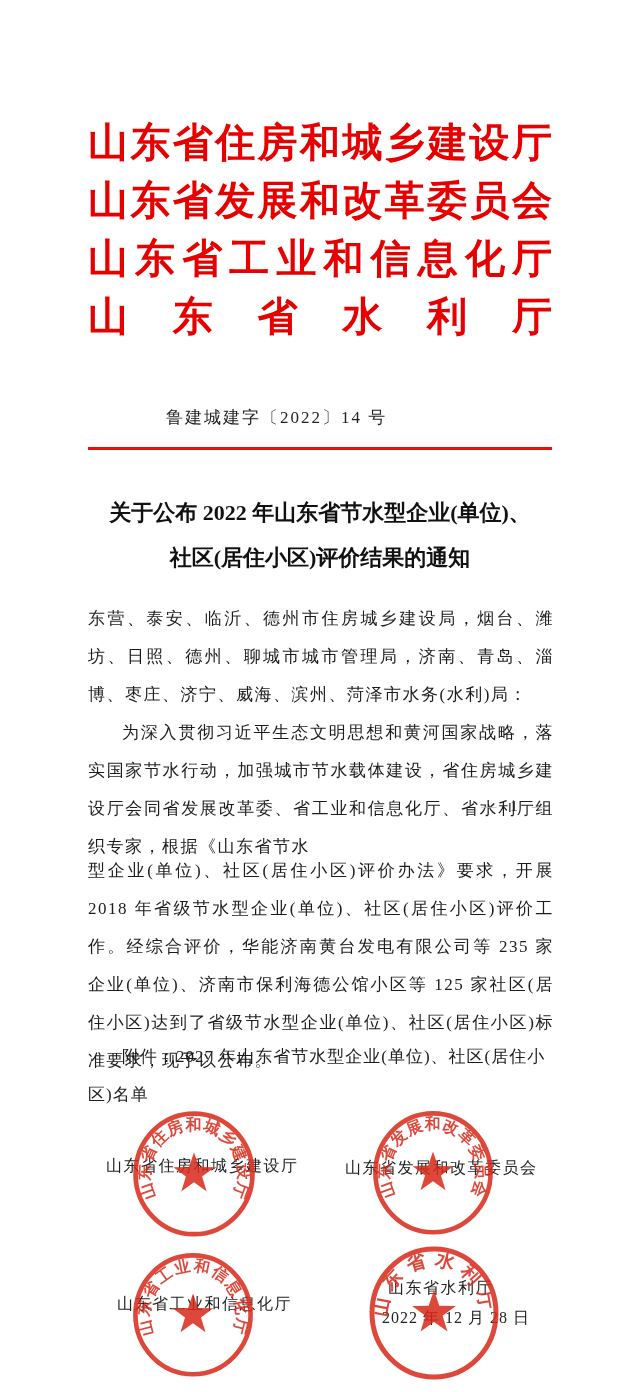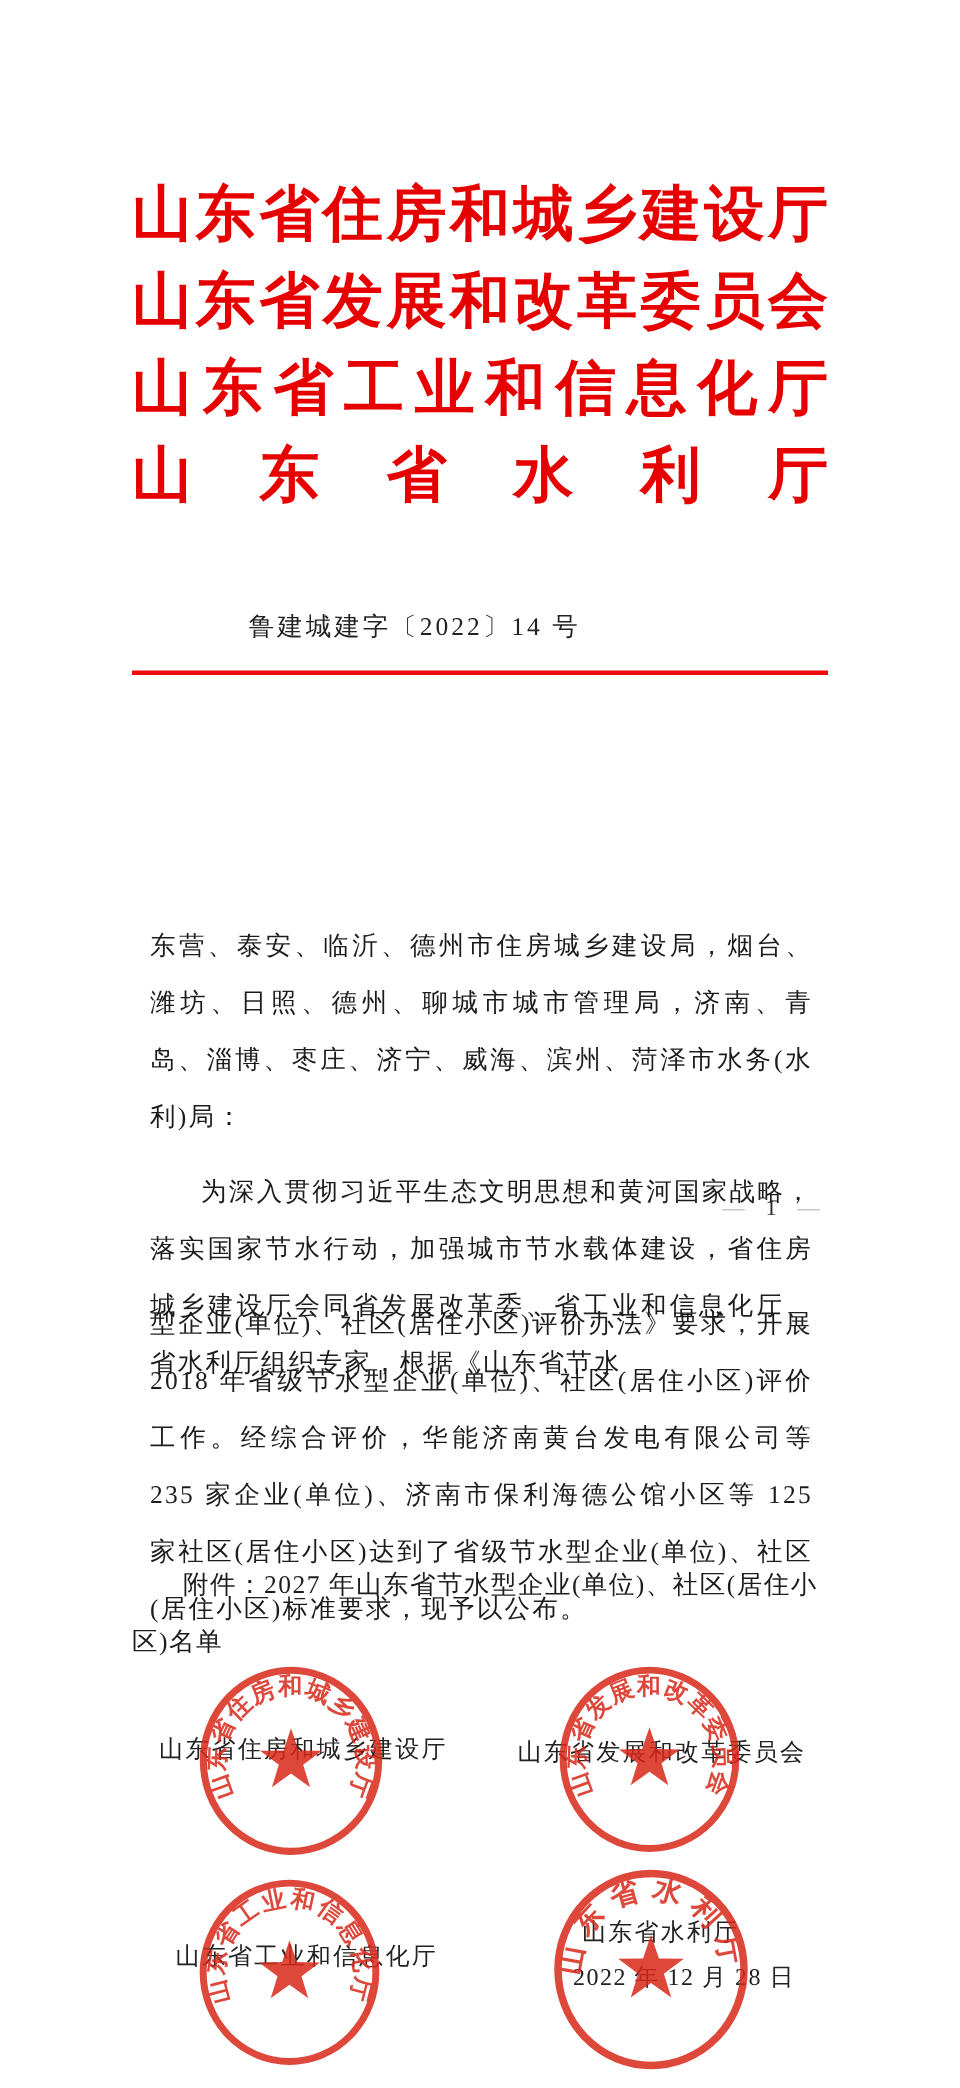--- a/index.html
+++ b/index.html
@@ -74,21 +74,21 @@
     width: 466px;
     font-size: 17px;
     line-height: 38px;
     letter-spacing: 1.5px;
     text-align: justify;
     text-justify: inter-character;
     color: #1c1c1c;
   }
   .body-page1 { top: 600px; }
   .body-page2 { top: 852px; }
-  .body-block p { margin: 12px; }
+  .body-block p { margin: 0; }
   .indent2 { text-indent: 2em; }
   .attachment-line {
     position: absolute;
     top: 1038px;
     left: 88px;
     width: 466px;
     font-size: 17px;
     line-height: 38px;
     letter-spacing: 1px;
     text-indent: 2em;
@@ -151,20 +151,24 @@
     <span class="letterhead-line">山东省住房和城乡建设厅</span>
     <span class="letterhead-line">山东省发展和改革委员会</span>
     <span class="letterhead-line">山东省工业和信息化厅</span>
     <span class="letterhead-line">山东省水利厅</span>
   </div>
 
   <div class="doc-number">鲁建城建字〔2022〕14 号</div>
 
   <div class="red-rule"></div>
 
+  <div class="doc-title">
+    <div>关于公布 2022 年山东省节水型企业(单位)、</div>
+    <div>社区(居住小区)评价结果的通知</div>
+  </div>
 
   <div class="body-block body-page1">
     <p>东营、泰安、临沂、德州市住房城乡建设局，烟台、潍坊、日照、德州、聊城市城市管理局，济南、青岛、淄博、枣庄、济宁、威海、滨州、菏泽市水务(水利)局：</p>
     <p class="indent2">为深入贯彻习近平生态文明思想和黄河国家战略，落实国家节水行动，加强城市节水载体建设，省住房城乡建设厅会同省发展改革委、省工业和信息化厅、省水利厅组织专家，根据《山东省节水</p>
   </div>
 
   <div class="page-footer">
     <span class="dash">—</span>
     <span>1</span>
     <span class="dash">—</span>

